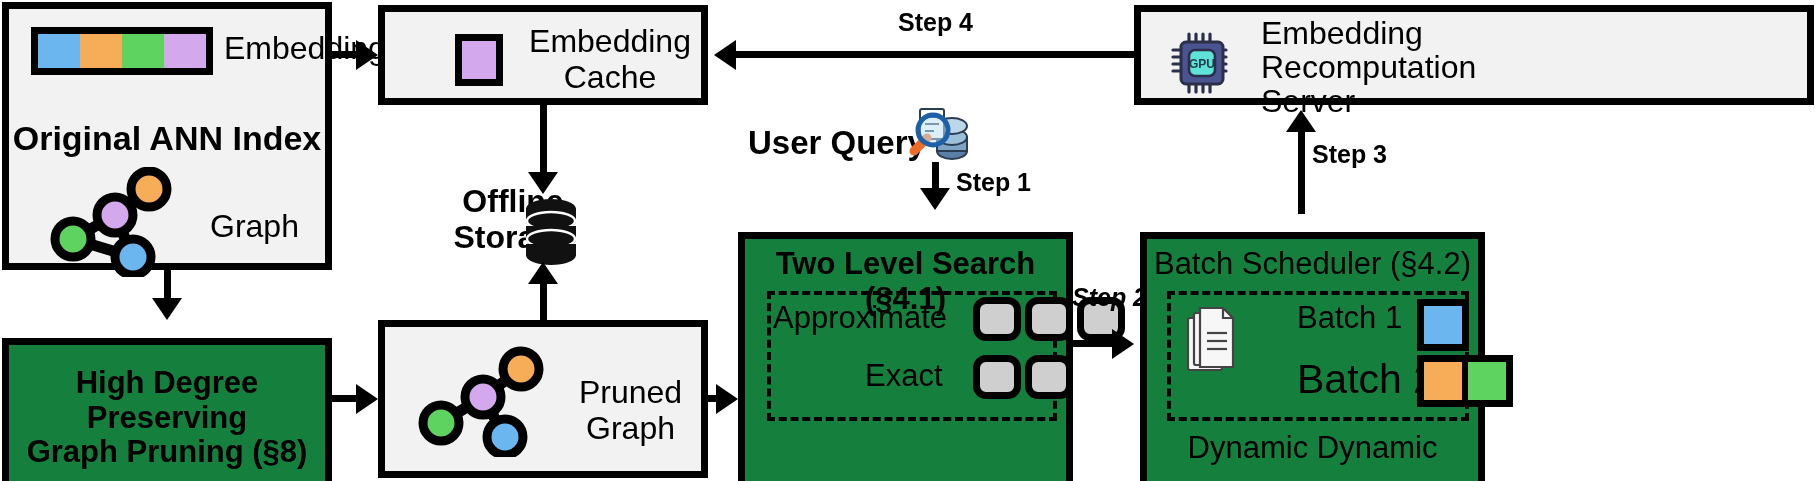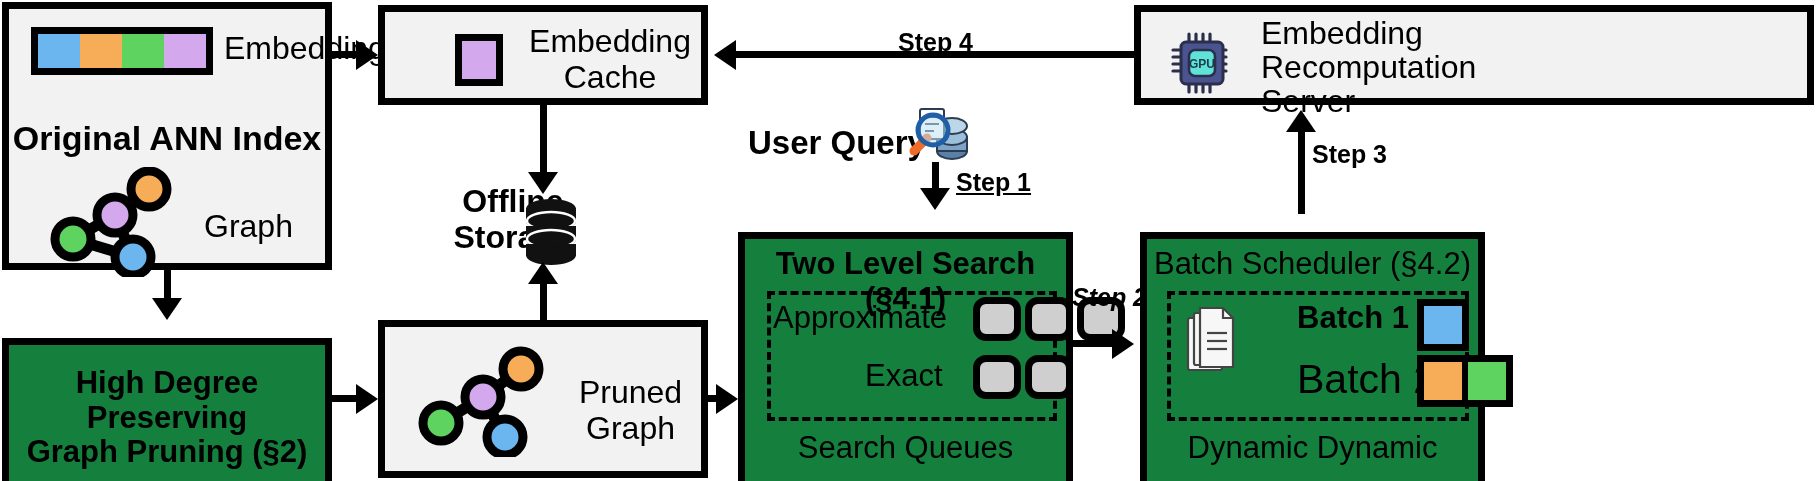--- a/index.html
+++ b/index.html
@@ -126,21 +126,21 @@
         <line x1="78" y1="48" x2="112" y2="22"></line>
         <line x1="78" y1="48" x2="96" y2="90"></line>
         <line x1="36" y1="72" x2="96" y2="90"></line>
       </g>
       <circle cx="112" cy="22" r="18" fill="#f7ad58" stroke="#000" stroke-width="9"></circle>
       <circle cx="78" cy="48" r="18" fill="#d4a8ec" stroke="#000" stroke-width="9"></circle>
       <circle cx="36" cy="72" r="18" fill="#5fd35f" stroke="#000" stroke-width="9"></circle>
       <circle cx="96" cy="90" r="18" fill="#6cb6f0" stroke="#000" stroke-width="9"></circle>
     </svg>
 
-    <div class="txt lbl" style="left:195px;top:200px;font-size:32px;">Graph</div>
+    <div class="txt lbl" style="left:201px;top:200px;font-size:32px;">Graph</div>
   </div>
 
   <div class="box" style="left:378px;top:5px;width:330px;height:100px;display:block;">
     <div class="swatch" style="position:absolute;left:70px;top:22px;width:48px;height:52px;background:#d4a8ec;"></div>
     <div class="txt lbl" style="left:140px;top:12px;width:170px;font-size:32px;text-align:center;">Embedding
 Cache</div>
   </div>
 
   <div class="box" style="left:1134px;top:5px;width:680px;height:100px;display:block;">
     <svg style="position:absolute;left:28px;top:18px;" width="66" height="66" viewBox="0 0 66 66">
@@ -198,21 +198,21 @@
       <line x1="25" y1="13" x2="39" y2="13" stroke="#2b3d52" stroke-width="2"></line>
       <line x1="25" y1="20" x2="39" y2="20" stroke="#2b3d52" stroke-width="2"></line>
       <line x1="25" y1="27" x2="34" y2="27" stroke="#2b3d52" stroke-width="2"></line>
       <line x1="14" y1="47" x2="27" y2="34" stroke="#f06a28" stroke-width="9" stroke-linecap="round"></line>
       <circle cx="33" cy="26" r="15" fill="#bfe0f2" fill-opacity="0.55" stroke="#1f5fa8" stroke-width="5"></circle>
     </g>
   </svg>
 
   <div class="box shaded" style="left:2px;top:318px;width:330px;height:160px;">
     <div class="lbl" style="font-size:31px;font-weight:bold;">High Degree Preserving
-Graph Pruning (§2)</div>
+Graph Pruning (§8)</div>
   </div>
 
   <div class="box" style="left:378px;top:320px;width:330px;height:158px;display:block;">
     <svg style="position:absolute;left:20px;top:18px;" width="150" height="112" viewBox="0 0 150 112">
       <g stroke="#000" stroke-width="11" stroke-linecap="round">
         <line x1="36" y1="78" x2="78" y2="52"></line>
         <line x1="78" y1="52" x2="116" y2="24"></line>
         <line x1="78" y1="52" x2="100" y2="92"></line>
       </g>
       <circle cx="116" cy="24" r="18" fill="#f7ad58" stroke="#000" stroke-width="9"></circle>
@@ -234,21 +234,20 @@
       <div class="slot"></div>
       <div class="slot"></div>
     </div>
 
     <div class="txt lbl" style="left:120px;top:120px;font-size:31px;">Exact</div>
     <div class="slot-row" style="position:absolute;left:228px;top:116px;">
       <div class="slot"></div>
       <div class="slot"></div>
     </div>
 
-    <div class="txt lbl" style="left:0;top:192px;width:100%;font-size:31px;">Search Queues</div>
   </div>
 
   <div class="box shaded" style="left:1140px;top:212px;width:345px;height:266px;display:block;">
     <div class="txt lbl" style="left:0;top:8px;width:100%;font-size:31px;font-weight:normal;">Batch Scheduler (§4.2)</div>
 
     <div class="dashed" style="left:20px;top:52px;width:302px;height:130px;"></div>
 
     <svg style="position:absolute;left:38px;top:66px;" width="58" height="72" viewBox="0 0 58 72">
       <g fill="#f7f7f7" stroke="#444" stroke-width="2.2">
         <rect x="3" y="13" width="34" height="52" rx="2"></rect>
@@ -256,21 +255,21 @@
         <path d="M15 3 h23 l10 10 v49 h-33 z"></path>
       </g>
       <path d="M38 3 v10 h10" fill="none" stroke="#444" stroke-width="2.2"></path>
       <g stroke="#444" stroke-width="2.2">
         <line x1="22" y1="28" x2="42" y2="28"></line>
         <line x1="22" y1="36" x2="42" y2="36"></line>
         <line x1="22" y1="44" x2="42" y2="44"></line>
       </g>
     </svg>
 
-    <div class="txt lbl" style="left:150px;top:62px;font-size:31px;font-weight:bold;">Batch 1</div>
+    <div class="txt lbl" style="left:150px;top:62px;font-size:31px;">Batch 1</div>
     <div style="position:absolute;left:270px;top:60px;display:flex;border:7px solid #000;box-sizing:border-box;">
       <div class="" style="width:38px;height:38px;background:#6cb6f0;"></div>
     </div>
 
     <div class="txt lbl" style="left:150px;top:118px;font-size:41px;">Batch 2</div>
     <div style="position:absolute;left:270px;top:116px;display:flex;border:7px solid #000;box-sizing:border-box;">
       <div style="width:38px;height:38px;background:#f7ad58;border-right:6px solid #000;"></div>
       <div style="width:38px;height:38px;background:#5fd35f;"></div>
     </div>
 
@@ -290,27 +289,27 @@
   <div class="arw down" style="left:152px;top:298px;"></div>
 
   <div class="ln h" style="left:332px;top:395px;width:26px;"></div>
   <div class="arw right" style="left:356px;top:384px;"></div>
 
   <div class="ln h" style="left:708px;top:395px;width:16px;"></div>
   <div class="arw right" style="left:716px;top:384px;"></div>
 
   <div class="ln v" style="left:932px;top:162px;height:28px;"></div>
   <div class="arw down" style="left:920px;top:188px;"></div>
-  <div class="steplbl" style="left:956px;top:168px;text-decoration:underline;">Step 1</div>
+  <div class="steplbl" style="left:956px;top:168px;">Step 1</div>
 
   <div class="ln h" style="left:1073px;top:340px;width:42px;"></div>
   <div class="arw right" style="left:1112px;top:329px;"></div>
   <div class="steplbl" style="left:1072px;top:283px;font-style:italic;">Step 2</div>
 
   <div class="ln v" style="left:1298px;top:130px;height:84px;"></div>
   <div class="arw up" style="left:1286px;top:110px;"></div>
   <div class="steplbl" style="left:1312px;top:140px;">Step 3</div>
 
   <div class="ln h" style="left:736px;top:51px;width:400px;"></div>
   <div class="arw left" style="left:714px;top:40px;"></div>
-  <div class="steplbl" style="left:898px;top:28px;">Step 4</div>
+  <div class="steplbl" style="left:898px;top:8px;">Step 4</div>
 
 </div>
 
 </body></html>

